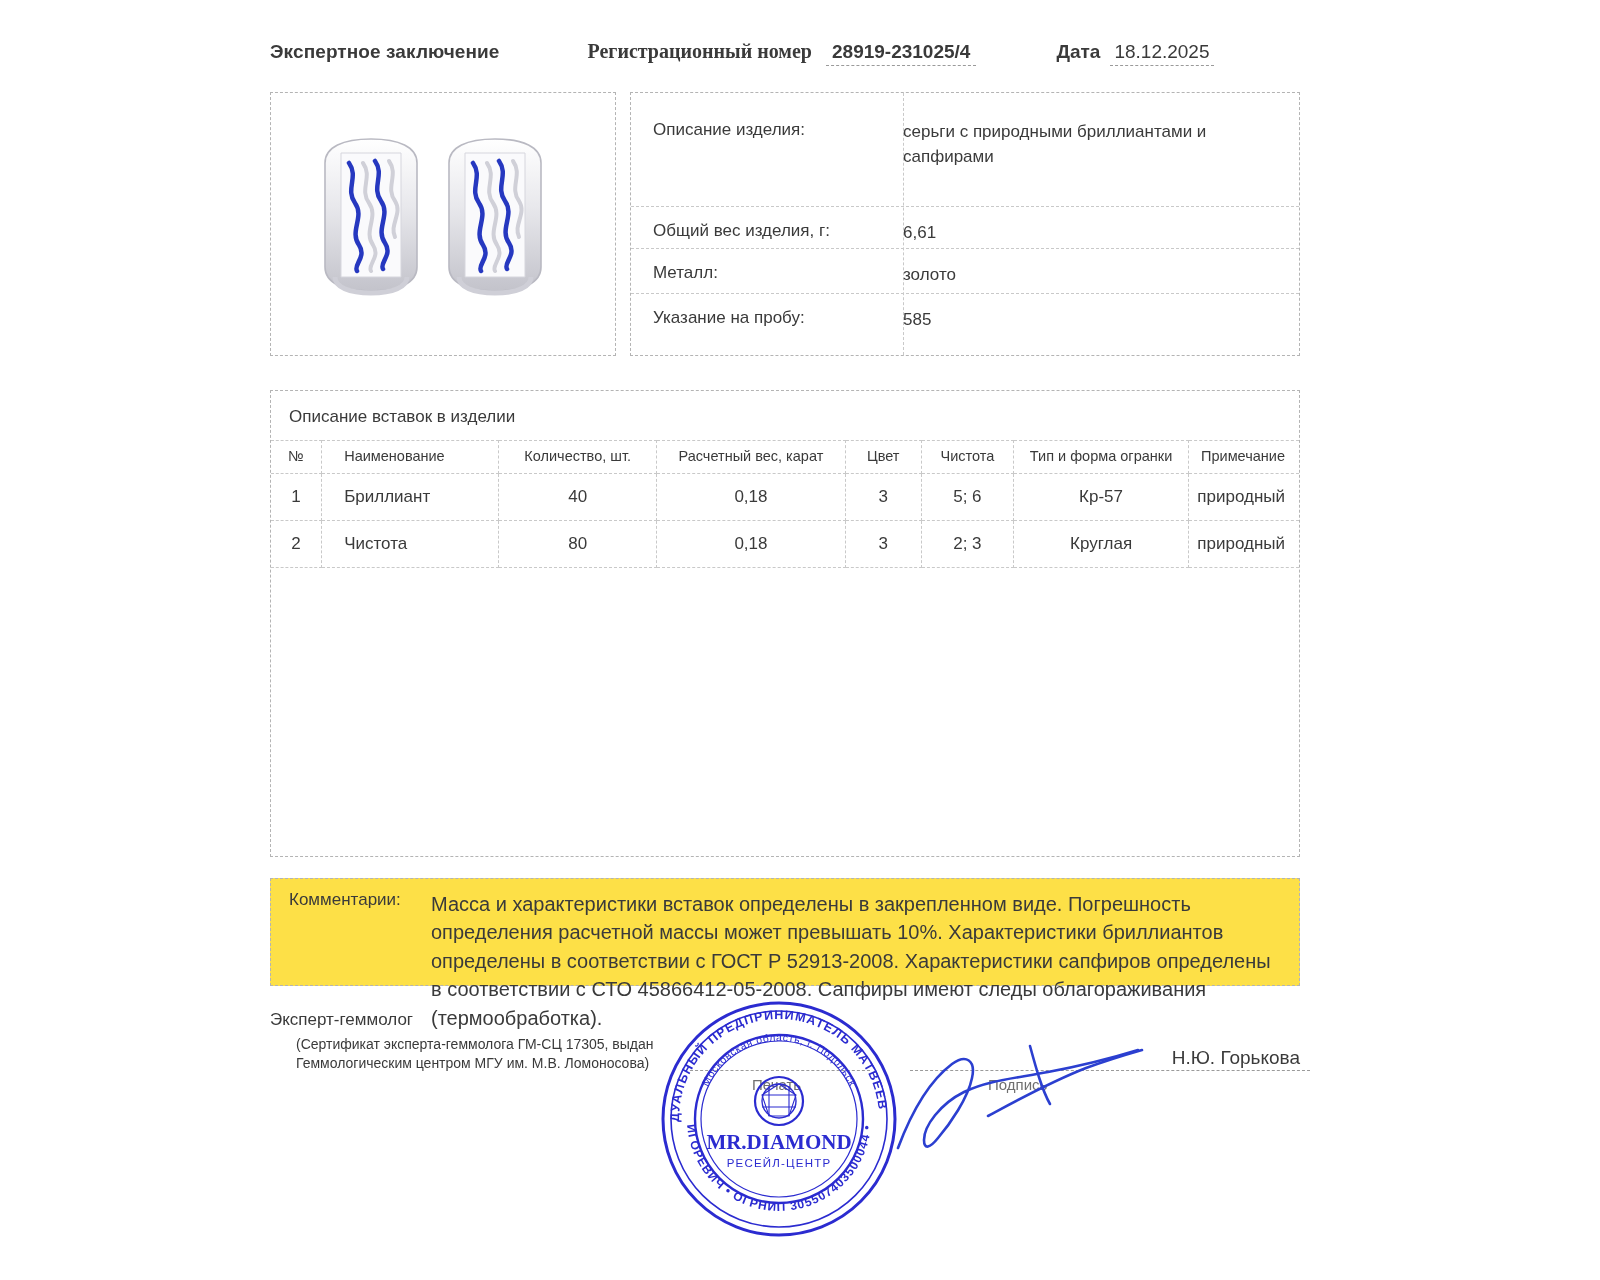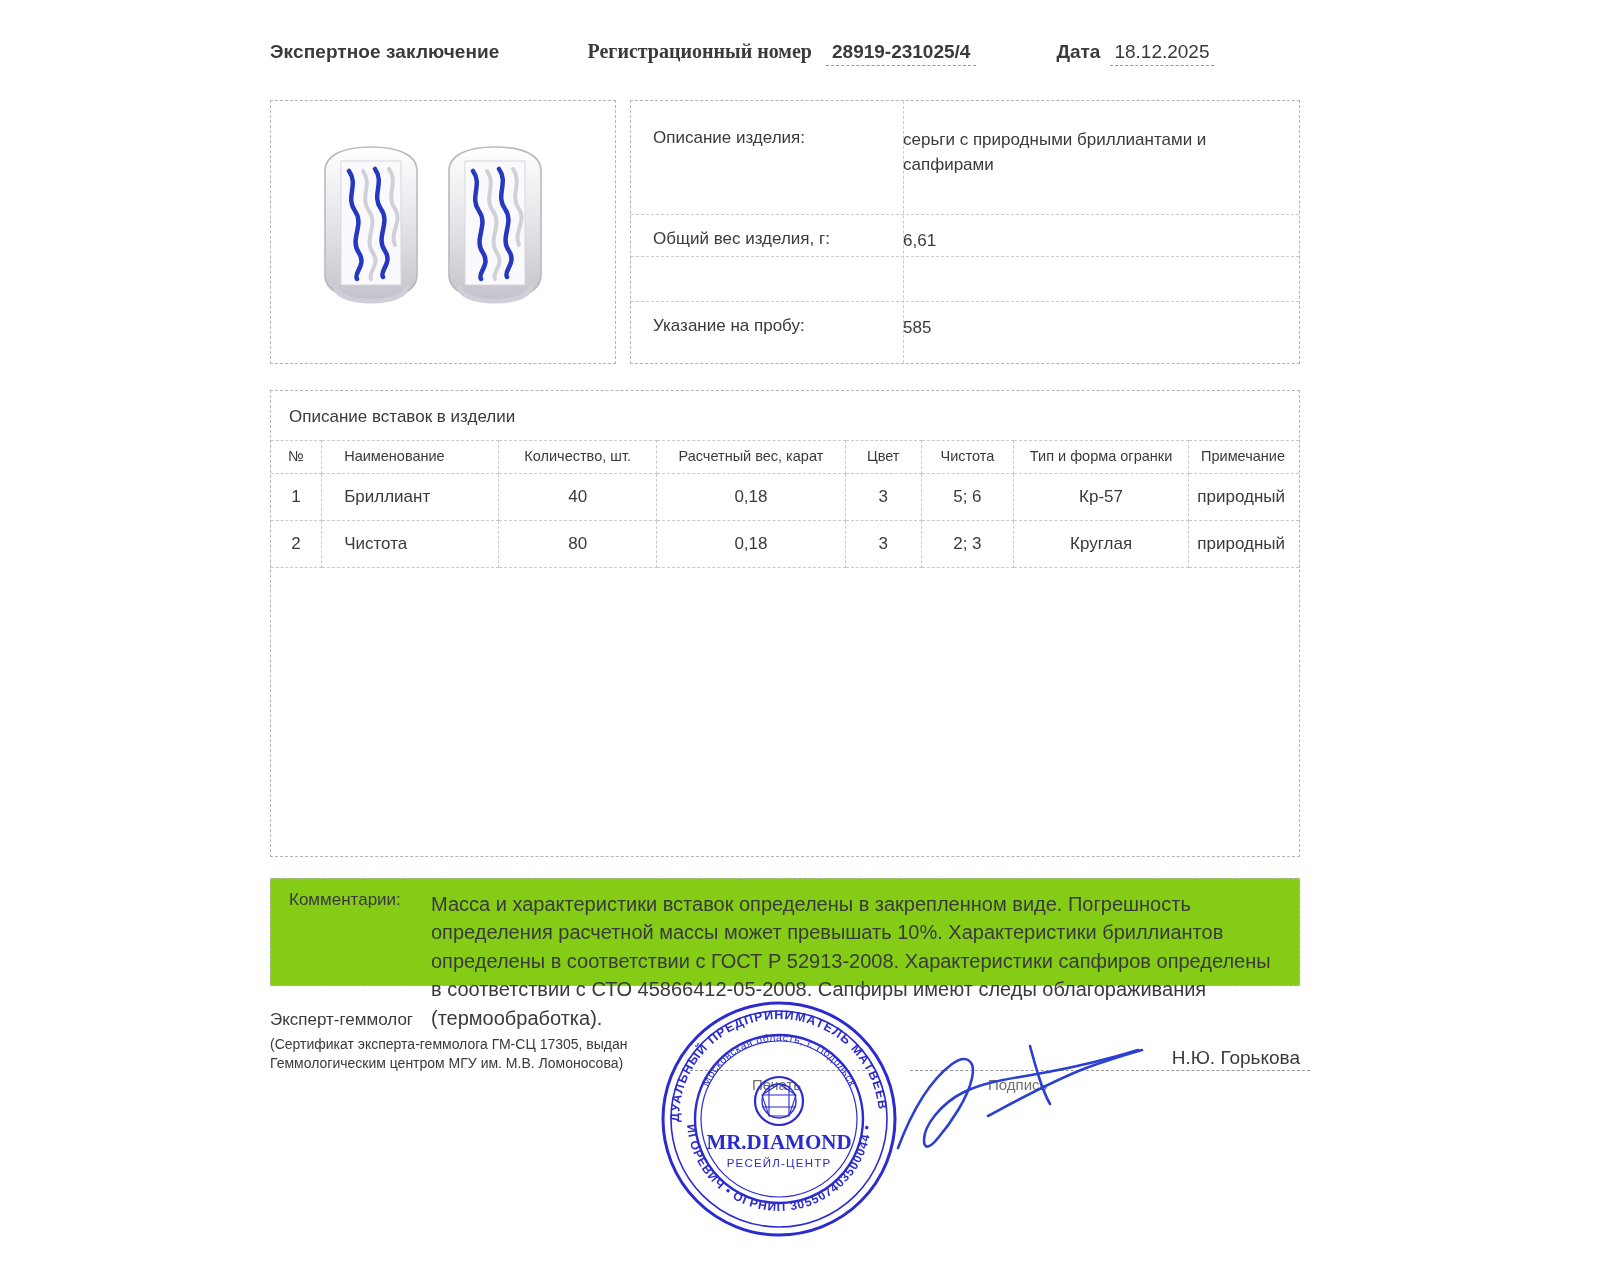--- a/index.html
+++ b/index.html
@@ -65,21 +65,21 @@
     color: #3a3a3a;
     border-bottom: 1px dashed #9a9a9a;
     padding: 0 4px 2px 4px;
     margin-left: 10px;
   }
 
   
   .top-row {
     position: absolute;
     left: 270px;
-    top: 100px;
+    top: 92px;
     width: 1030px;
     height: 264px;
     display: flex;
     gap: 14px;
   }
   .img-box {
     width: 346px;
     height: 264px;
     border: 1px dashed #b4b4b4;
     box-sizing: border-box;
@@ -192,21 +192,21 @@
 
   
   .comments-box {
     position: absolute;
     left: 270px;
     top: 878px;
     width: 1030px;
     height: 108px;
     border: 1px dashed #b4b4b4;
     box-sizing: border-box;
-    background: #84cc16;
+    background: #fde047;
     display: flex;
   }
   .comments-label {
     flex: 0 0 160px;
     padding: 11px 0 0 18px;
     font-size: 17px;
     color: #3a3a3a;
     box-sizing: border-box;
   }
   .comments-text {
@@ -228,20 +228,21 @@
   .expert-title {
     font-size: 17px;
     color: #3a3a3a;
   }
   .expert-sub {
     font-size: 14px;
     color: #3a3a3a;
     line-height: 1.33;
     margin-top: 5px;
     max-width: 380px;
+    margin-left: 26px;
   }
   .sig-line {
     position: absolute;
     left: 640px;
     top: 60px;
     width: 400px;
     border-top: 1px dashed #9a9a9a;
   }
   .sig-label {
     position: absolute;
@@ -350,20 +351,24 @@
       <div class="hsep hsep-2"></div>
       <div class="hsep hsep-3"></div>
 
       <div class="info-row r1">
         <div class="info-label">Описание изделия:</div>
         <div class="info-value">серьги с природными бриллиантами и сапфирами</div>
       </div>
       <div class="info-row r2">
         <div class="info-label">Общий вес изделия, г:</div>
         <div class="info-value">6,61</div>
+      </div>
+      <div class="info-row r3">
+        <div class="info-label">Металл:</div>
+        <div class="info-value">золото</div>
       </div>
       <div class="info-row r4">
         <div class="info-label">Указание на пробу:</div>
         <div class="info-value">585</div>
       </div>
     </div>
   </div>
 
   <div class="inserts-box">
     <div class="inserts-title">Описание вставок в изделии</div>

